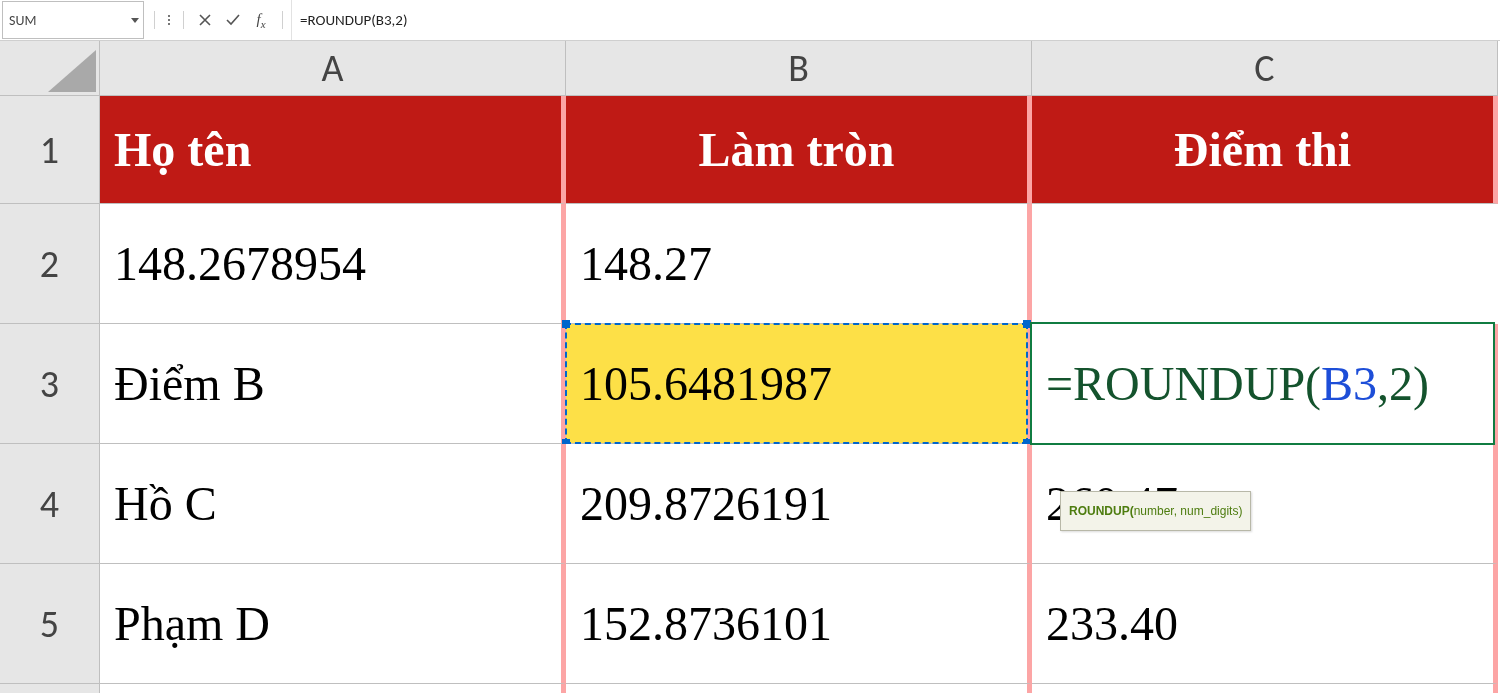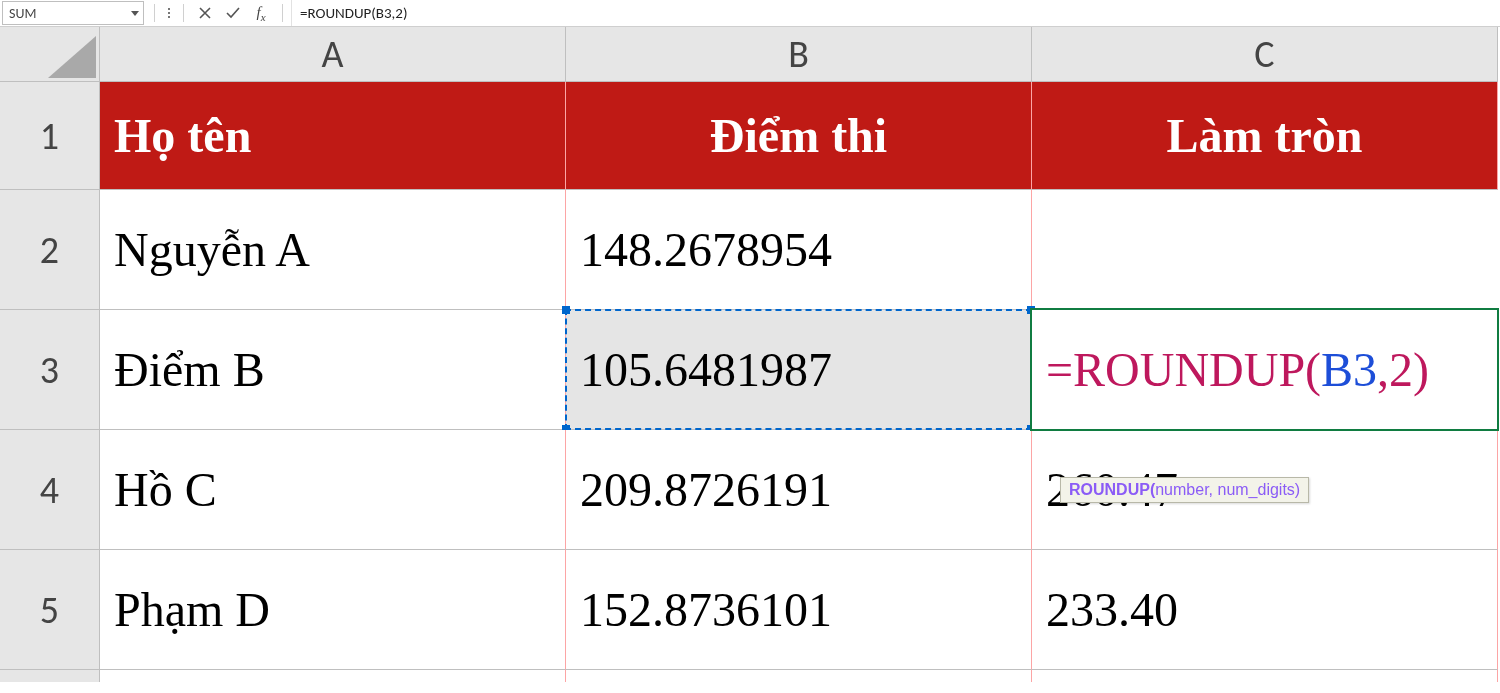--- a/index.html
+++ b/index.html
@@ -9,21 +9,21 @@
     font-family: "Calibri", "Segoe UI", sans-serif;
     background: #ffffff;
     overflow: hidden;
     width: 1500px;
     height: 693px;
     position: relative;
   }
 
   
   .formula-bar {
-    height: 27px;
+    height: 41px;
     display: flex;
     align-items: stretch;
     border-bottom: 1px solid #cfcfcf;
     background: #ffffff;
     font-size: 14px;
     color: #444;
   }
   .name-box-wrap {
     width: 142px;
     display: flex;
@@ -117,21 +117,21 @@
     border-bottom:1px solid #bfbfbf;
     background:#e6e6e6;
     display:flex;
     align-items:center;
     justify-content:center;
     font-size:38px;
     color:#444;
   }
   .cell {
     flex:0 0 466px;
-    border-right:1px solid #fca5a5;
+    border-right:5px solid #fca5a5;
     border-bottom:1px solid #bfbfbf;
     background:#ffffff;
     display:flex;
     align-items:center;
     padding:0 14px;
     font-family:"Times New Roman", serif;
     font-size:48px;
     color:#000;
     position:relative;
   }
@@ -139,21 +139,21 @@
     background:#bf1a15;
     color:#ffffff;
     font-weight:bold;
     justify-content:center;
   }
   .cell.col-B, .cell.col-C { justify-content:flex-start; }
   .cell.col-A { justify-content:flex-start; }
 
   
   .cell.ref-b3 {
-    background:#e5e5e5;
+    background:#fde047;
   }
   .ref-outline {
     position:absolute; inset:-1px;
     border:2px dashed #0066cc;
     pointer-events:none;
   }
   .ref-handle {
     position:absolute; width:8px; height:8px; background:#0066cc;
   }
   .ref-handle.tl{ left:-4px; top:-4px;}
@@ -166,34 +166,34 @@
     justify-content:flex-start;
     position:relative;
   }
   .editing-outline {
     position:absolute; inset:-2px;
     border:2px solid #107c41;
     pointer-events:none;
     z-index:3;
   }
   .formula-text { white-space:nowrap; }
-  .formula-text .tok-black { color:#be185d; }
+  .formula-text .tok-black { color:#14532d; }
   .formula-text .tok-ref { color:#1d4ed8; }
 
   
   .fn-tooltip {
     position:absolute;
     left:1060px;
     top:450px;
     background:#f3f3e9;
     border:1px solid #b8b8a8;
-    padding:3px 8px;
+    padding:12px 8px;
     font-family:"Segoe UI",sans-serif;
-    font-size:16px;
-    color:#8b5cf6;
+    font-size:12px;
+    color:#4d7c0f;
     z-index:10;
     box-shadow:1px 1px 2px rgba(0,0,0,.15);
   }
   .fn-tooltip b { font-weight:bold; }
 
   
   .trailing-row {
     display:flex;
     height:12px;
   }
@@ -245,35 +245,35 @@
     <div class="col-head">C</div>
   </div>
 
   <div class="rows">
 
     <div class="row" style="height:108px">
       <div class="row-head">1</div>
       <div class="cell header-cell col-A">
           <span>Họ tên</span>
         </div>
+      <div class="cell header-cell col-C" style="justify-content:center">
+          <span>Làm tròn</span>
+        </div>
       <div class="cell header-cell col-B" style="justify-content:center">
           <span>Điểm thi</span>
         </div>
-      <div class="cell header-cell col-C" style="justify-content:center">
-          <span>Làm tròn</span>
-        </div>
     </div>
 
     <div class="row">
       <div class="row-head">2</div>
-      <div class="cell col-A">
-          <span>Nguyễn A</span>
-        </div>
       <div class="cell col-B">
           <span>148.2678954</span>
+        </div>
+      <div class="cell col-C">
+          <span>148.27</span>
         </div>
     </div>
 
     <div class="row">
       <div class="row-head">3</div>
       <div class="cell col-A">
           <span>Điểm B</span>
         </div>
       <div class="cell col-B ref-b3">
         <span>105.6481987</span>

